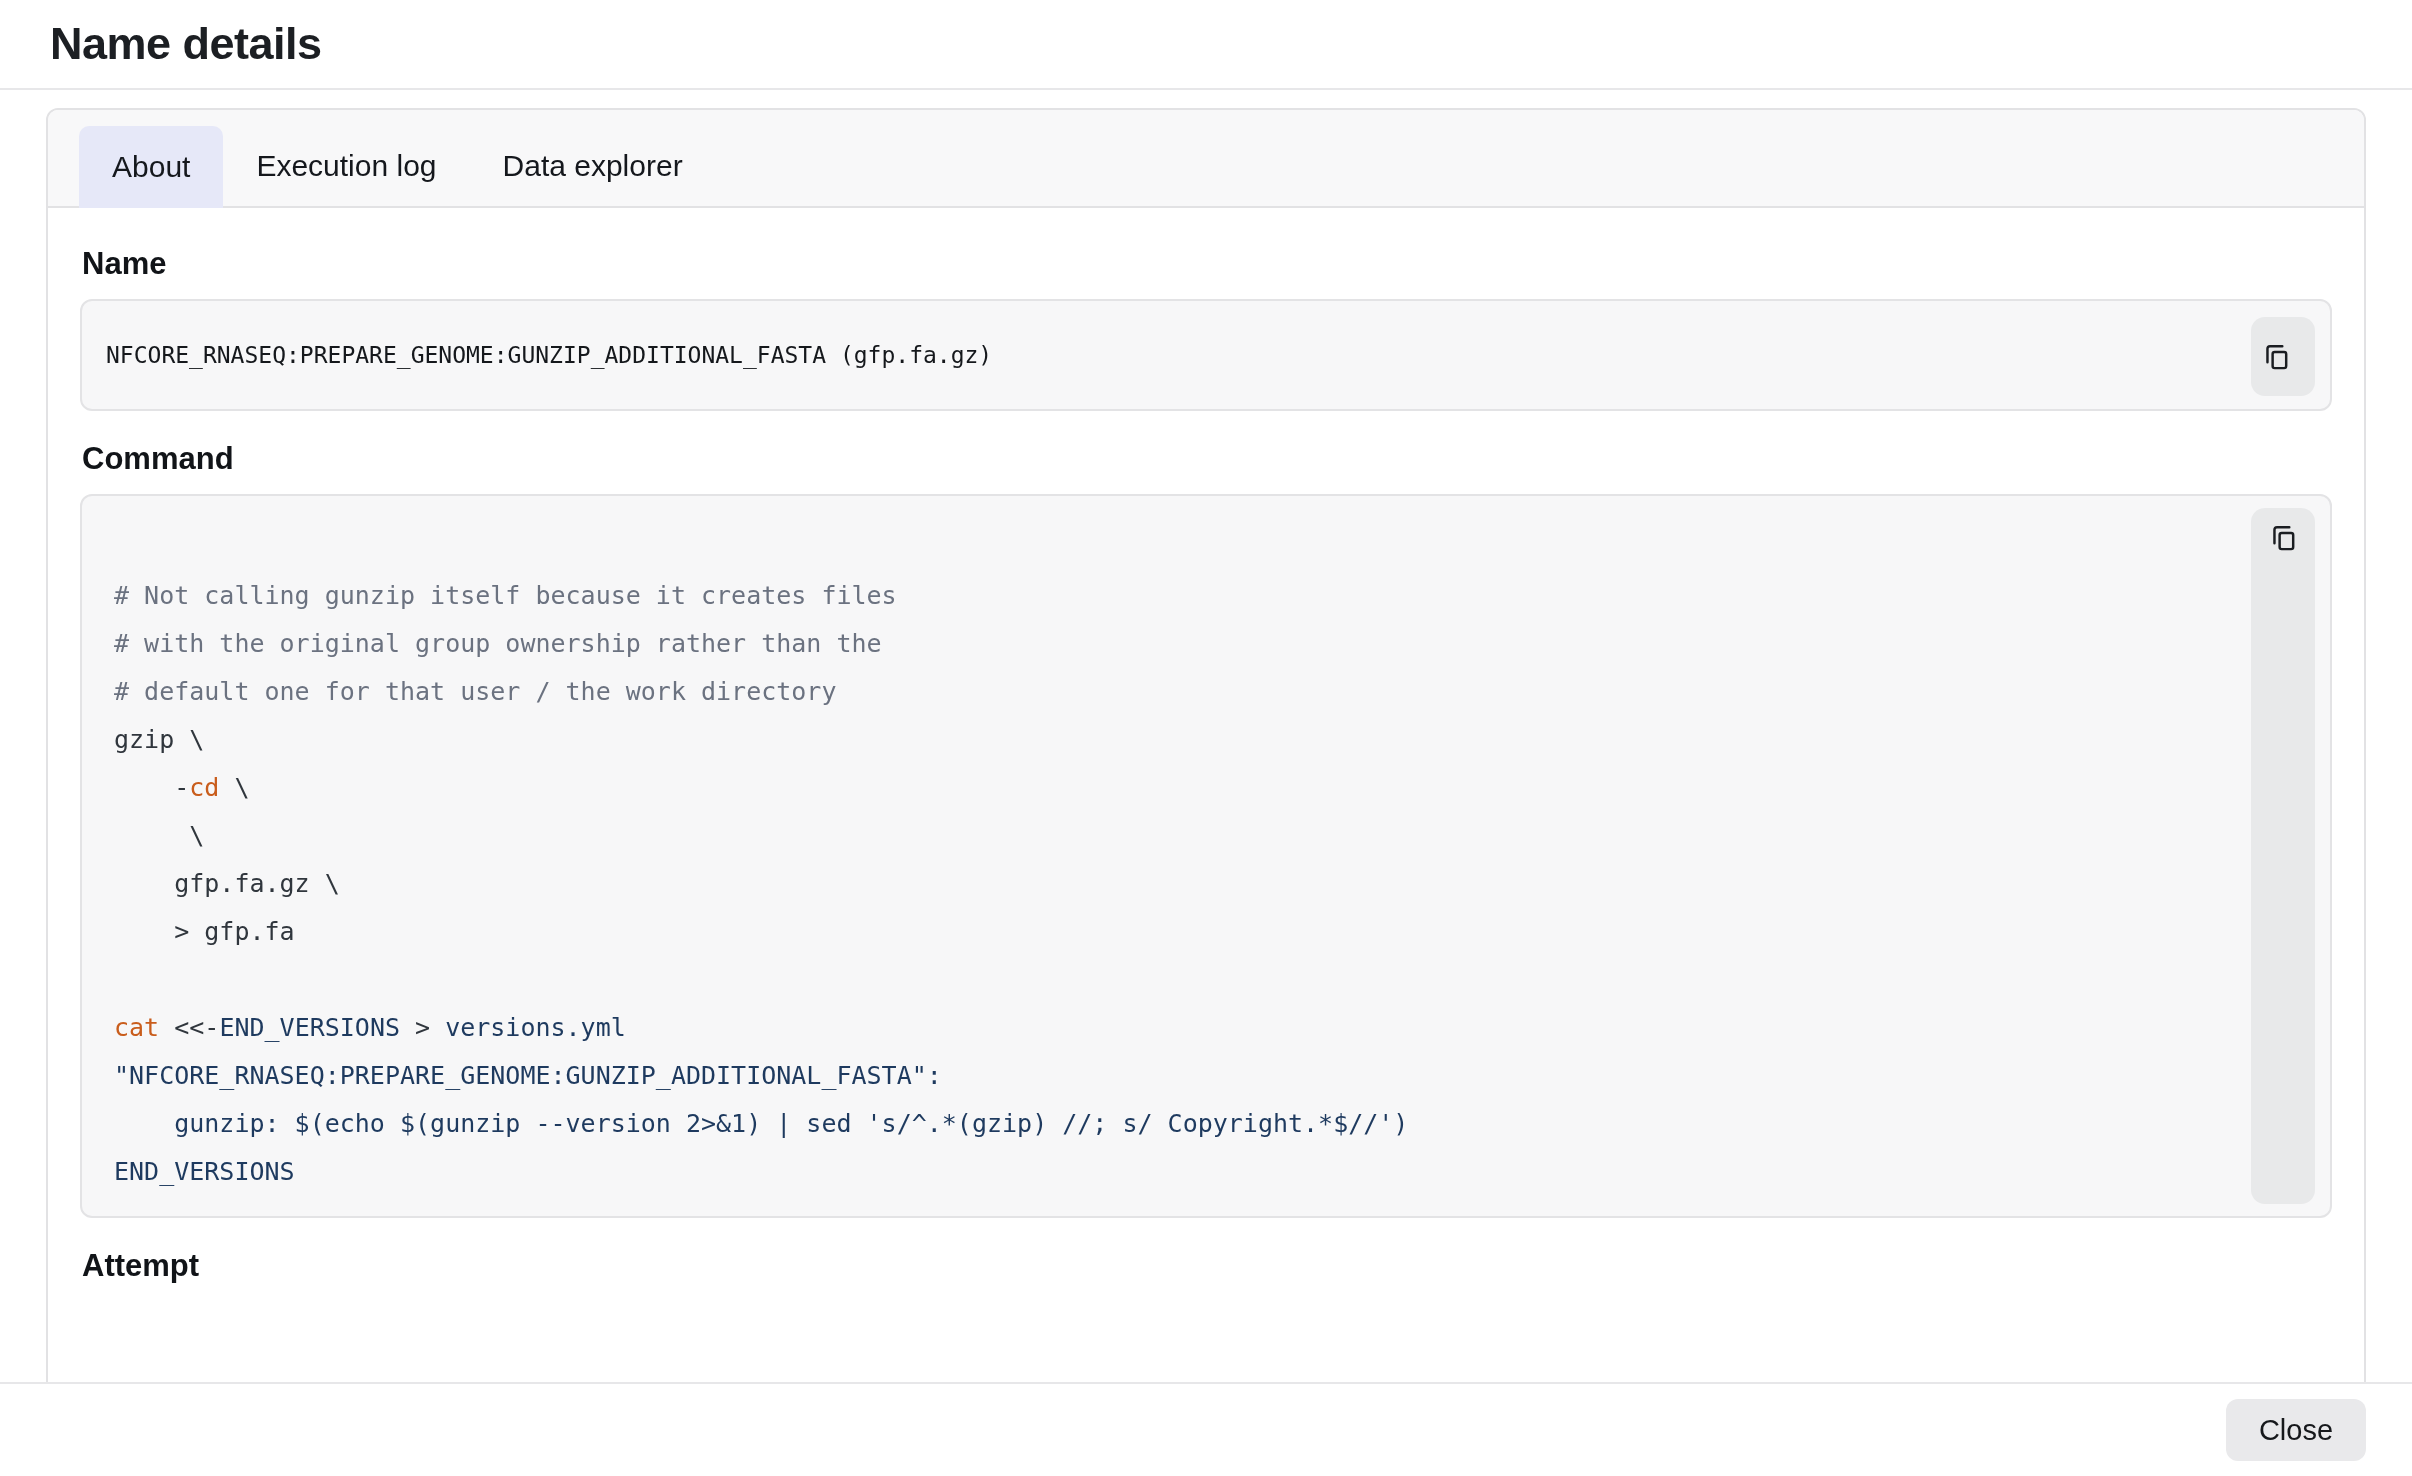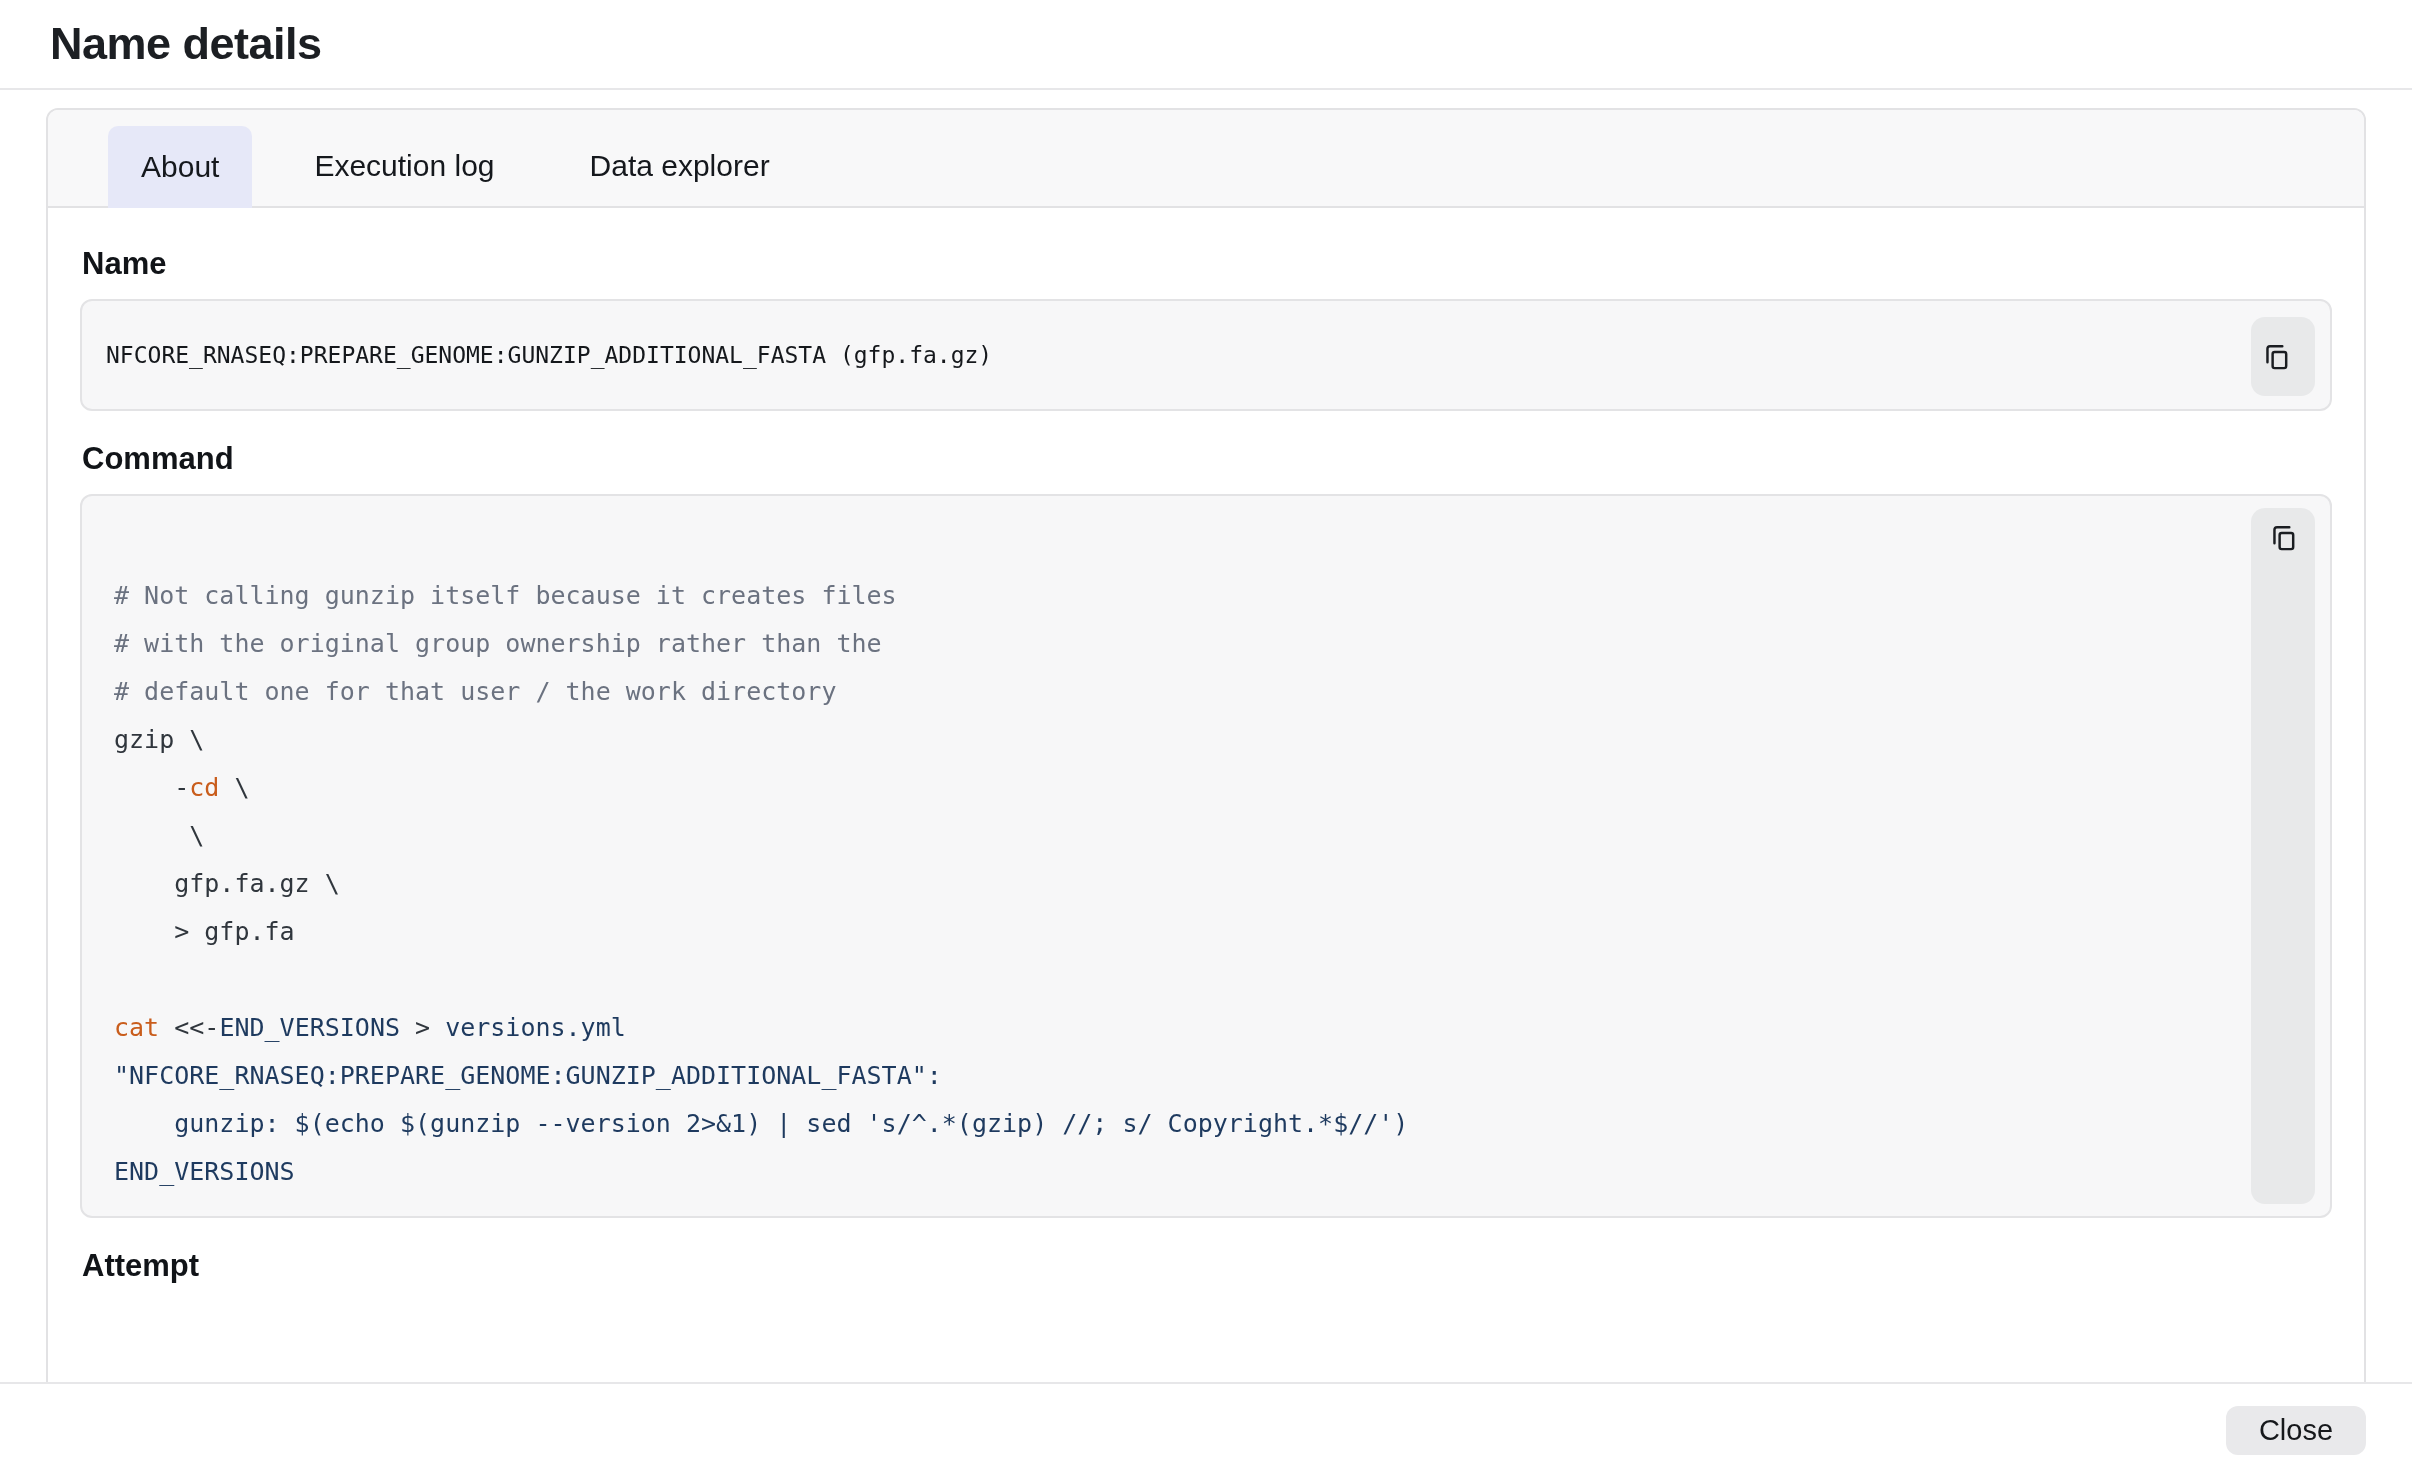--- a/index.html
+++ b/index.html
@@ -56,21 +56,20 @@
     height: 80px;
     padding: 0 33px;
     display: flex;
     align-items: center;
     justify-content: center;
     font-size: 30px;
     color: #15181d;
     cursor: pointer;
     border-radius: 10px 10px 0 0;
     position: relative;
-    margin-left: 29px;
   }
   .tab.active {
     background: var(--accent-tab-bg, #e6e8f8);
     margin-bottom: -2px;
     height: 82px;
     z-index: 2;
   }
 
   
   .tab-content { padding: 8px 32px 0 32px; }
@@ -148,21 +147,21 @@
     background: #ffffff;
     border-top: 2px solid var(--divider, #e7e7e9);
     display: flex;
     align-items: center;
     justify-content: flex-end;
     padding-right: 46px;
     z-index: 5;
   }
   .close-btn {
     width: 140px;
-    height: 49px;
+    height: 62px;
     background: var(--close-btn-bg, #e9e9eb);
     border: none;
     border-radius: 12px;
     font-family: "Liberation Sans", sans-serif;
     font-size: 29px;
     color: #16181b;
     cursor: pointer;
   }
 </style>
 </head>

